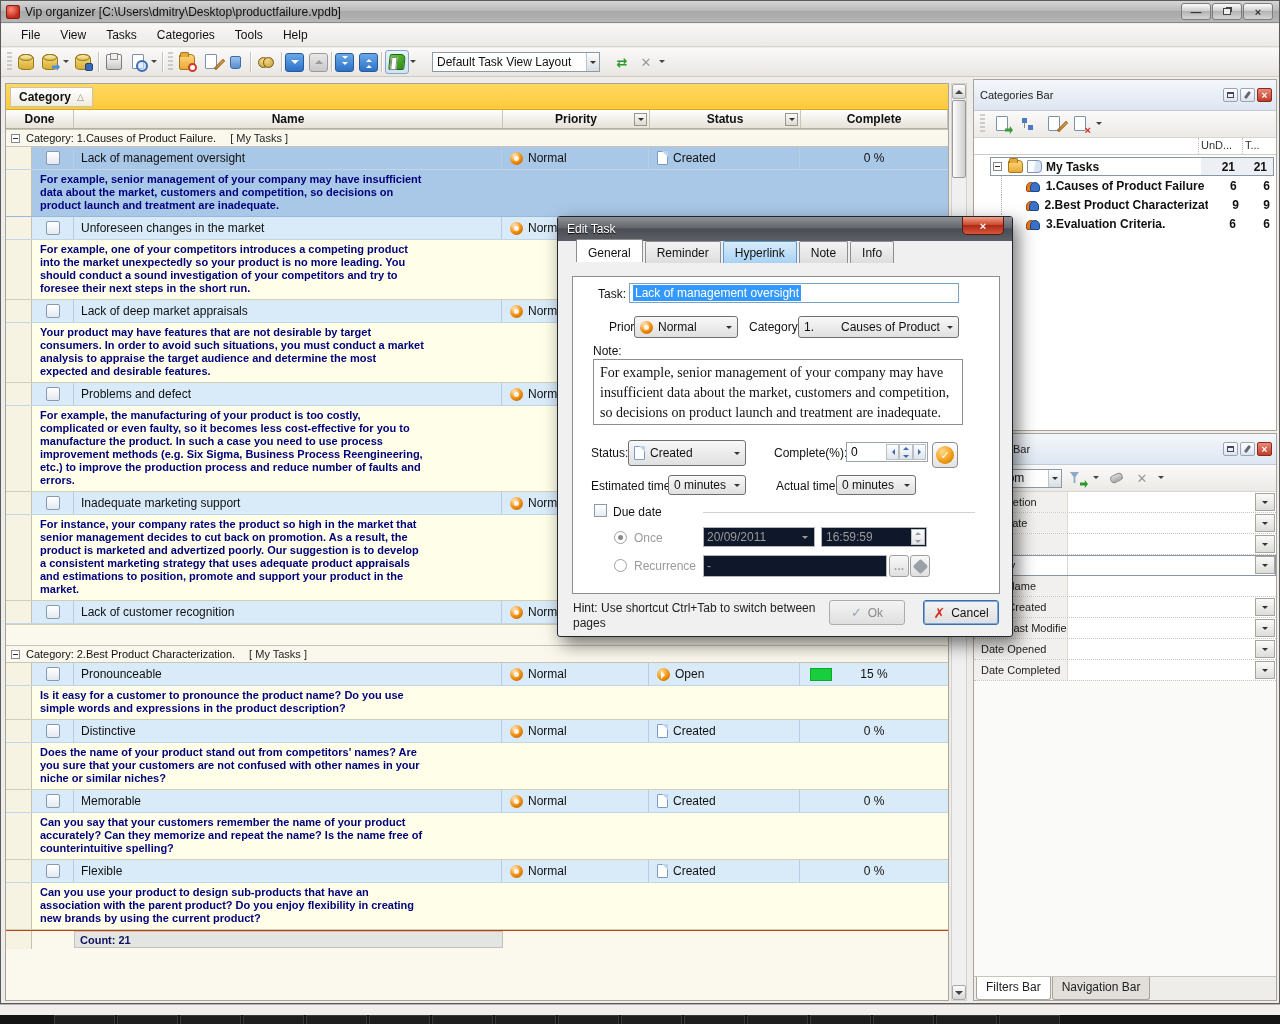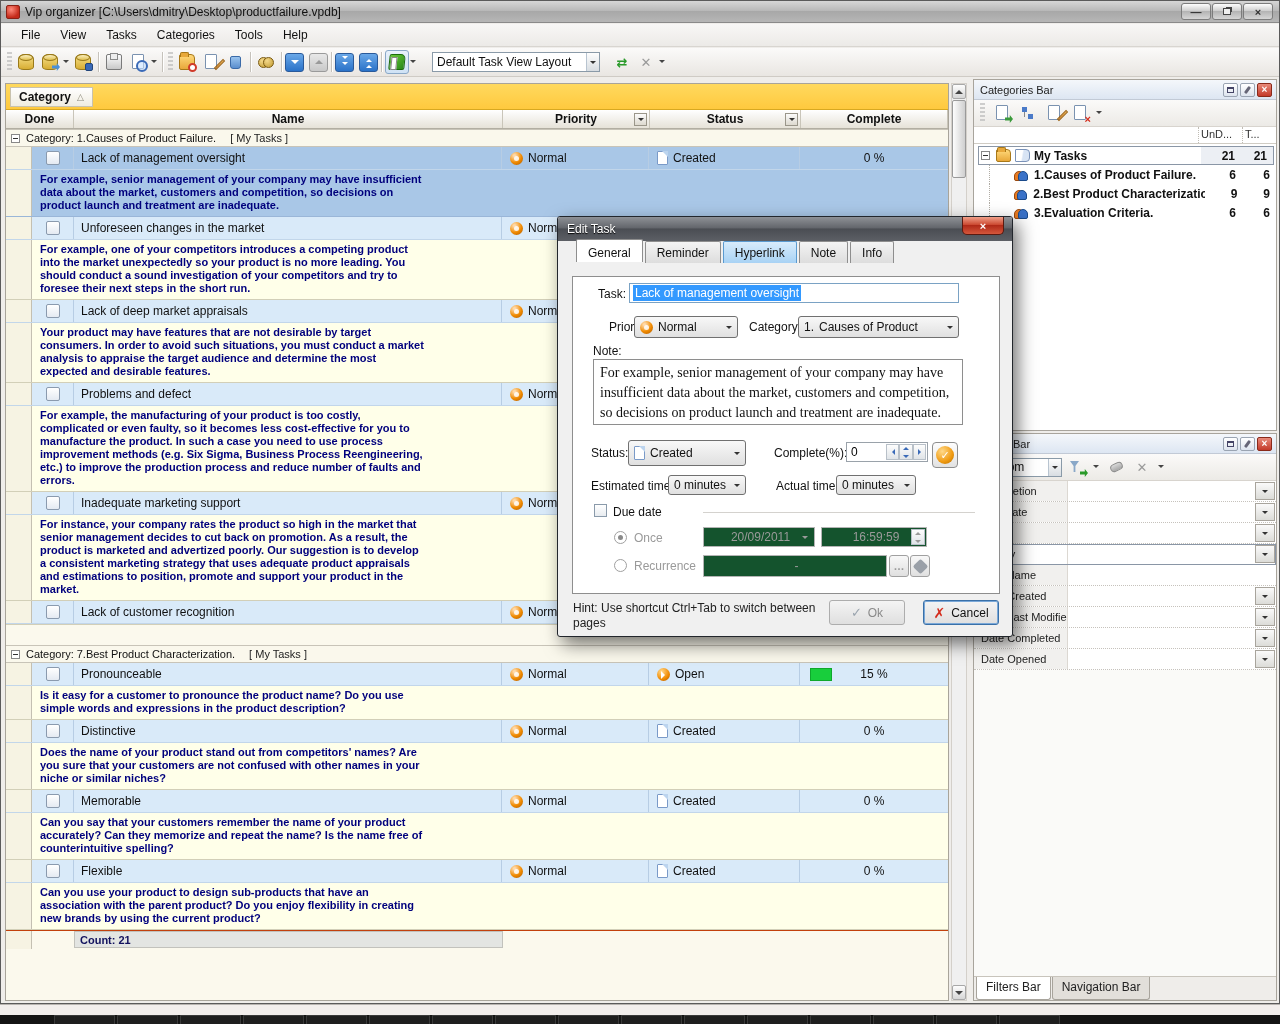--- a/index.html
+++ b/index.html
@@ -123,34 +123,34 @@
   .vscroll { position:absolute; left:950px; top:82px; width:16px; height:918px; background:#f0f0f0; border:1px solid #d4d0ca; }
   .sb-btn { position:absolute; left:0; width:14px; height:15px; background:linear-gradient(#fdfdfd,#d6d6d6); border:1px solid #a8a8a8; border-radius:2px;
     display:flex; align-items:center; justify-content:center; }
   .sb-up{ top:0; } .sb-dn{ bottom:0; }
   .sb-thumb { position:absolute; left:0; top:16px; width:14px; height:78px; background:linear-gradient(90deg,#fdfdfd,#cfcfcf); border:1px solid #9a9a9a; border-radius:2px; }
   .tri-u { width:0;height:0;border:4px solid transparent;border-bottom-color:#444; margin-bottom:4px;}
   .tri-d { width:0;height:0;border:4px solid transparent;border-top-color:#444; margin-top:4px;}
 
   
   .panel { position:absolute; background:#fff; border:1px solid #a8a49c; }
-  .p-title { height:20px; background:linear-gradient(#f4f7fb,#dde6f2); border-bottom:1px solid #c2cad6;
+  .p-title { height:31px; background:linear-gradient(#f4f7fb,#dde6f2); border-bottom:1px solid #c2cad6;
     display:flex; align-items:center; padding:0 4px 0 6px; font-size:11px; color:#222; }
   .p-btns { margin-left:auto; display:flex; gap:2px; }
   .pbtn { width:15px; height:14px; border:1px solid #9aa4b2; border-radius:2px; background:linear-gradient(#fff,#dde4ee);
     display:flex; align-items:center; justify-content:center; font-size:9px; color:#445; }
   .pbtn.close { background:linear-gradient(#e88a7a,#c43a2a); border-color:#8a2a1a; color:#fff; font-weight:bold; font-size:10px; }
   .pbtn .sq { width:7px; height:6px; border:1px solid #446; border-top-width:2px; }
   .pbtn .pin { width:3px; height:8px; background:#667; border-radius:1px; transform:rotate(35deg); }
   .p-tools { height:27px; background:linear-gradient(#fbfaf9,#eceae6); border-bottom:1px solid #d8d4ce; display:flex; align-items:center; padding-left:4px; gap:4px; }
 
   .cat-cols { height:17px; display:flex; border-bottom:1px solid #d0ccc4; color:#333; font-size:11px; }
   .cat-cols .cc-sp { flex:1; }
   .cat-cols .cc { width:44px; border-left:1px dotted #c0bcb4; padding:1px 4px 0 2px; }
-  .tree-row { height:19px; display:flex; align-items:center; font-weight:bold; color:#111; font-size:12px; position:relative; }
+  .tree-row { height:19px; display:flex; align-items:center; font-weight:bold; color:#111; font-size:12px; position:relative;margin-left:12px; }
   .tree-row .cnt { width:40px; text-align:right; padding-right:6px; }
   .tree-row.root { border:1px solid #8a96a6; background:#fff; }
   .tree-row.root .cnts { background:#eceff4; align-self:stretch; display:flex; align-items:center; }
   .tr-ico { width:15px; height:13px; margin-right:4px; position:relative; }
   .book { background:linear-gradient(100deg,#fff 45%,#d8e4f4 55%); border:1px solid #7a92b8; border-radius:1px 4px 4px 1px; }
   .people { width:14px; height:12px; position:relative; }
   .people:before { content:""; position:absolute; left:0; bottom:0; width:8px; height:8px; border-radius:50% 50% 20% 20%; background:#e87a20; border:1px solid #9a4a10; }
   .people:after { content:""; position:absolute; right:0; bottom:0; width:8px; height:8px; border-radius:50% 50% 20% 20%; background:#3a72c8; border:1px solid #1a4a8a; }
   .dotline { position:absolute; left:11px; top:0; bottom:0; border-left:1px dotted #b0aca4; }
 
@@ -195,21 +195,21 @@
   .arr-d { width:0;height:0;border:3px solid transparent;border-top-color:#3a6ab8; margin-top:2px;}
   .coinbtn { position:absolute; width:26px; height:26px; border:1px solid #8e8e8e; border-radius:4px; background:linear-gradient(#fdfdfd,#e2e2e2);
     display:flex; align-items:center; justify-content:center; }
   .coin { width:18px; height:18px; border-radius:50%; background:radial-gradient(circle at 35% 30%, #ffd98a, #f09a10 60%, #b06a00);
     display:flex; align-items:center; justify-content:center; color:#fff; font-size:11px; font-weight:bold; }
   .chk { position:absolute; width:13px; height:13px; border:1px solid #8a9aaa; background:linear-gradient(#fff,#e8ecf0); }
   .hline { position:absolute; height:1px; background:#d4d2ce; box-shadow:0 1px 0 #fff; }
   .radio { position:absolute; width:13px; height:13px; border-radius:50%; border:1px solid #a0a0a0; background:#fff; }
   .radio.on:after { content:""; position:absolute; left:3px; top:3px; width:5px; height:5px; border-radius:50%; background:#8a8a8a; }
   .d-dis { color:#9a9a9a !important; }
-  .d-combo.dis, .spinbox.dis, .d-input.dis { border-color:#b4b4b4; color:#9a9a9a; background:#14532d;justify-content:center; }
+  .d-combo.dis, .spinbox.dis, .d-input.dis { border-color:#b4b4b4; color:#9a9a9a; background:#0f172a; }
   .dotbtn { position:absolute; width:20px; height:22px; border:1px solid #a0a0a0; border-radius:3px; background:linear-gradient(#f8f8f8,#e0e0e0);
     display:flex; align-items:center; justify-content:center; color:#9a9a9a; font-weight:bold; }
   .diam { width:11px; height:11px; background:#9aa0a8; transform:rotate(45deg); border-radius:2px; }
   .d-btn { position:absolute; width:76px; height:25px; border:1px solid #adadad; border-radius:3px;
     background:linear-gradient(#f4f4f4,#dfdfdf); display:flex; align-items:center; justify-content:center; gap:6px; font-size:12px; color:#111; }
   .d-btn.disabled { color:#8a8a8a; }
   .d-btn.focusdef { border-color:#3a70a8; box-shadow:0 0 0 1px #7aa8d8 inset; }
   .okmark { color:#9aa4ae; font-weight:bold; font-size:13px; }
   .xmark { color:#d42a1a; font-weight:bold; font-size:14px; }
   .d-hint { position:absolute; left:15px; top:384px; width:270px; font-size:12px; color:#222; line-height:15px; }
@@ -490,21 +490,21 @@
       <div class="c-comp">0 %</div>
     </div>
     <div class="nrow">
         <div class="gutter"></div>
       </div>
 
     <div class="sec-gap"></div>
 
     <div class="catrow">
       <div class="expander"></div>
-      <b>Category: 7.Best Product Characterization.</b>
+      <b>Category: 2.Best Product Characterization.</b>
       <span class="suffix">[ My Tasks ]</span>
     </div>
 
     <div class="trow">
       <div class="gutter"></div>
         <div class="c-done">
           <span class="cb"></span>
         </div>
       <div class="c-name">Pronounceable</div>
       <div class="c-pri">
@@ -762,28 +762,28 @@
         </div>
       </div>
     <div class="f-row">
       <div class="f-label" style="white-space:nowrap;overflow:hidden;">Date Last Modified</div>
         <div class="f-val"></div>
       <div class="f-dd">
           <div class="dn"></div>
         </div>
       </div>
     <div class="f-row">
-      <div class="f-label">Date Completed</div>
+      <div class="f-label">Date Opened</div>
         <div class="f-val"></div>
       <div class="f-dd">
           <div class="dn"></div>
         </div>
       </div>
     <div class="f-row">
-      <div class="f-label">Date Opened</div>
+      <div class="f-label">Date Completed</div>
         <div class="f-val"></div>
       <div class="f-dd">
           <div class="dn"></div>
         </div>
       </div>
 
     <div class="f-tabs">
       <div class="f-tab active">Filters Bar</div>
       <div class="f-tab">Navigation Bar</div>
     </div>
@@ -812,21 +812,21 @@
 
   <div class="d-lbl" style="left:51px; top:103px;">Priority:</div>
   <div class="d-combo" style="left:76px; top:99px; width:104px;">
     <span class="pball"></span>
     <span>Normal</span>
     <div class="dn"></div>
   </div>
   <div class="d-lbl" style="left:191px; top:103px;">Category:</div>
   <div class="d-combo" style="left:240px; top:99px; width:161px;">
     <span>1.</span>
-    <span style="">Causes of Product</span>
+    <span style="margin-left:22px">Causes of Product</span>
     <div class="dn"></div>
   </div>
 
   <div class="d-lbl" style="left:35px; top:127px;">Note:</div>
   <div class="d-note">For example, senior management of your company may have insufficient data about the market, customers and competition, so decisions on product launch and treatment are inadequate.</div>
 
   <div class="d-lbl" style="left:33px; top:229px;">Status:</div>
   <div class="d-combo" style="left:70px; top:223px; width:118px; height:26px;">
     <span class="doc"></span>
     <span>Created</span>

